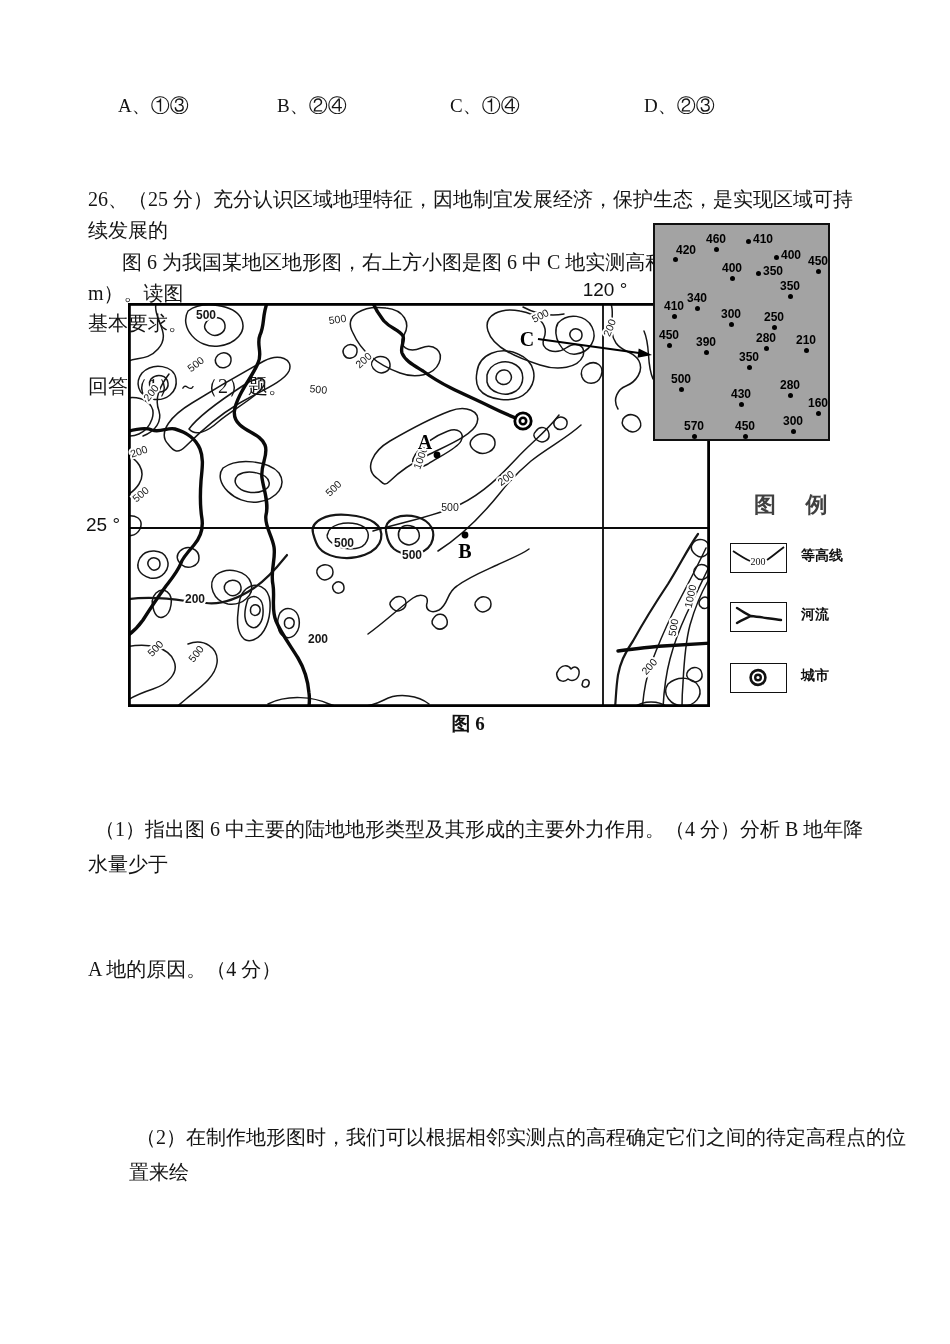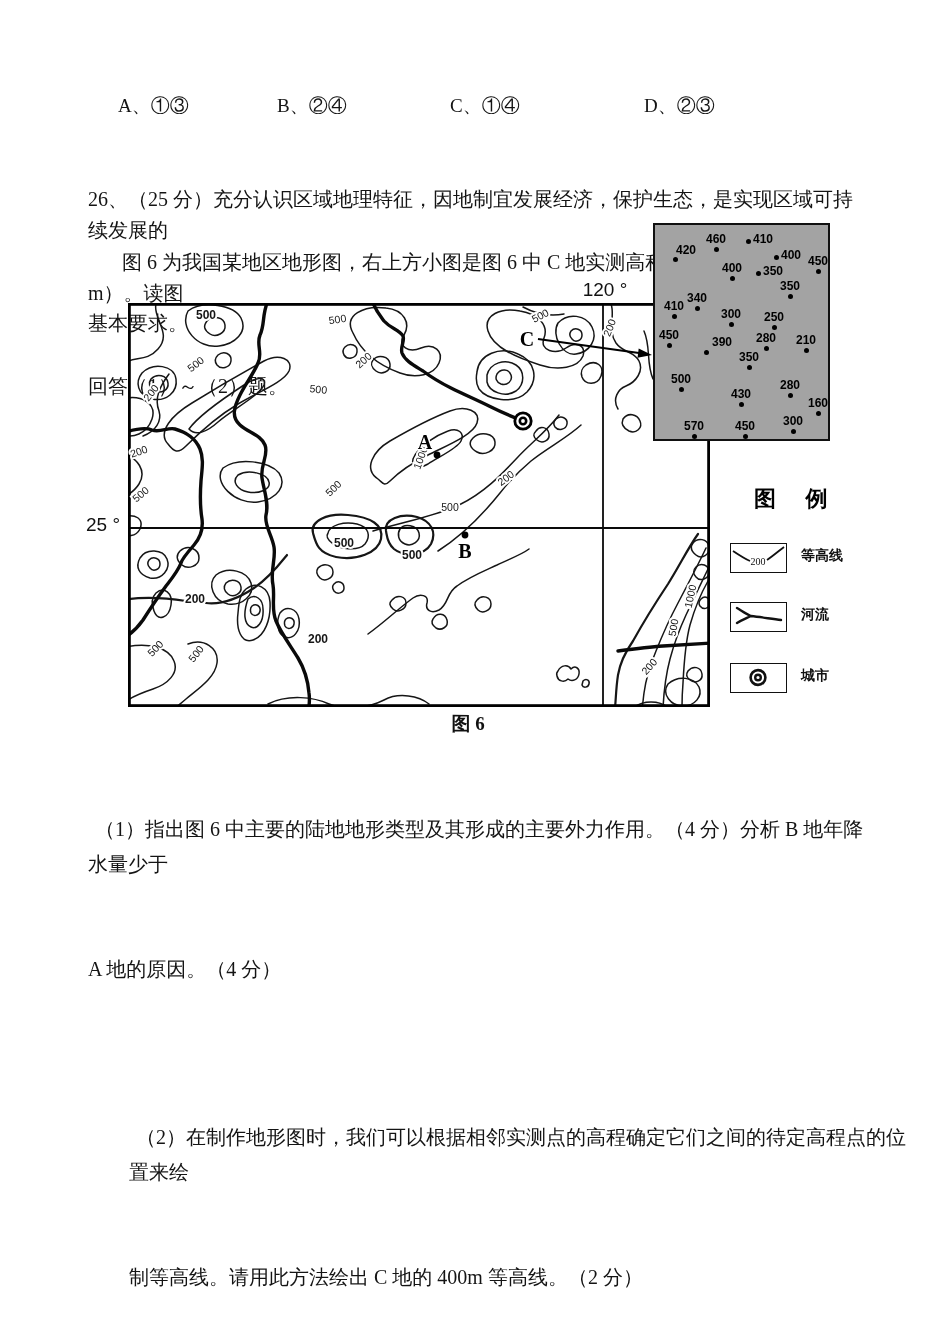--- a/index.html
+++ b/index.html
@@ -15,22 +15,22 @@
   #caption{position:absolute;left:408px;top:711px;width:120px;text-align:center;
            font-size:19px;font-weight:bold;color:#111;}
   
   #inset{position:absolute;left:653px;top:223px;width:177px;height:218px;background:#a3a3a3;
          border:2.2px solid #111;box-sizing:border-box;z-index:5;}
   .ipt-dot{position:absolute;width:5px;height:5px;border-radius:50%;background:#000;}
   .ipt-lab{position:absolute;font-family:"Liberation Sans","DejaVu Sans",sans-serif;
            font-weight:bold;font-size:12px;color:#000;white-space:nowrap;}
   
   #legend{position:absolute;left:720px;top:480px;width:200px;}
-  #legend-title{position:absolute;left:34px;top:4px;font-size:22px;font-weight:bold;
-                letter-spacing:12px;color:#000000;white-space:nowrap;}
+  #legend-title{position:absolute;left:34px;top:10px;font-size:22px;font-weight:bold;
+                letter-spacing:12px;color:#404040;white-space:nowrap;}
   .leg-item{position:absolute;left:10px;}
   .leg-box{position:absolute;left:0;top:0;width:57px;height:30px;border:1.8px solid #111;
            box-sizing:border-box;background:#fff;}
   .leg-lab{position:absolute;left:71px;top:4px;font-size:14px;font-weight:bold;color:#111;white-space:nowrap;}
   svg{display:block;}
   .c  {fill:none;stroke:#161616;stroke-width:1.5;stroke-linecap:round;stroke-linejoin:round;}
   .c2 {fill:none;stroke:#161616;stroke-width:2.2;stroke-linecap:round;stroke-linejoin:round;}
   .river{fill:none;stroke:#0a0a0a;stroke-width:3.4;stroke-linecap:round;stroke-linejoin:round;}
   .grid{stroke:#0a0a0a;stroke-width:1.8;}
   .border{fill:none;stroke:#000;stroke-width:2.8;}
@@ -223,21 +223,21 @@
       <div class="ipt-lab" style="left: 29px; top: 66px; width: 26px; text-align: center;">340</div>
       <div class="ipt-dot" style="left: 16.5px; top: 88.5px;"></div>
       <div class="ipt-lab" style="left: 6px; top: 74px; width: 26px; text-align: center;">410</div>
       <div class="ipt-dot" style="left: 73.5px; top: 96.5px;"></div>
       <div class="ipt-lab" style="left: 63px; top: 82px; width: 26px; text-align: center;">300</div>
       <div class="ipt-dot" style="left: 116.5px; top: 99.5px;"></div>
       <div class="ipt-lab" style="left: 106px; top: 85px; width: 26px; text-align: center;">250</div>
       <div class="ipt-dot" style="left: 11.5px; top: 117.5px;"></div>
       <div class="ipt-lab" style="left: 1px; top: 103px; width: 26px; text-align: center;">450</div>
       <div class="ipt-dot" style="left: 48.5px; top: 124.5px;"></div>
-      <div class="ipt-lab" style="left: 54px; top: 110px; width: 26px; text-align: center;">390</div>
+      <div class="ipt-lab" style="left: 38px; top: 110px; width: 26px; text-align: center;">390</div>
       <div class="ipt-dot" style="left: 108.5px; top: 120.5px;"></div>
       <div class="ipt-lab" style="left: 98px; top: 106px; width: 26px; text-align: center;">280</div>
       <div class="ipt-dot" style="left: 148.5px; top: 122.5px;"></div>
       <div class="ipt-lab" style="left: 138px; top: 108px; width: 26px; text-align: center;">210</div>
       <div class="ipt-dot" style="left: 91.5px; top: 139.5px;"></div>
       <div class="ipt-lab" style="left: 81px; top: 125px; width: 26px; text-align: center;">350</div>
       <div class="ipt-dot" style="left: 23.5px; top: 161.5px;"></div>
       <div class="ipt-lab" style="left: 13px; top: 147px; width: 26px; text-align: center;">500</div>
       <div class="ipt-dot" style="left: 132.5px; top: 167.5px;"></div>
       <div class="ipt-lab" style="left: 122px; top: 153px; width: 26px; text-align: center;">280</div>
@@ -286,16 +286,15 @@
 
   <div id="caption">图 6</div>
 
   <div class="txt" style="left:88px;top:742px;width:790px;line-height:35px;">
     <div style="text-indent:7px;">（1）指出图 6 中主要的陆地地形类型及其形成的主要外力作用。（4 分）分析 B 地年降水量少于</div>
     <div>A 地的原因。（4 分）</div>
   </div>
 
   <div class="txt" style="left:88px;top:1050px;width:790px;line-height:35px;margin-left:41px;">
     <div style="text-indent:7px;">（2）在制作地形图时，我们可以根据相邻实测点的高程确定它们之间的待定高程点的位置来绘</div>
-    <div>制等高线。请用此方法绘出 C 地的 400m 等高线。（2 分）</div>
   </div>
 
 </div>
 
 </body></html>

